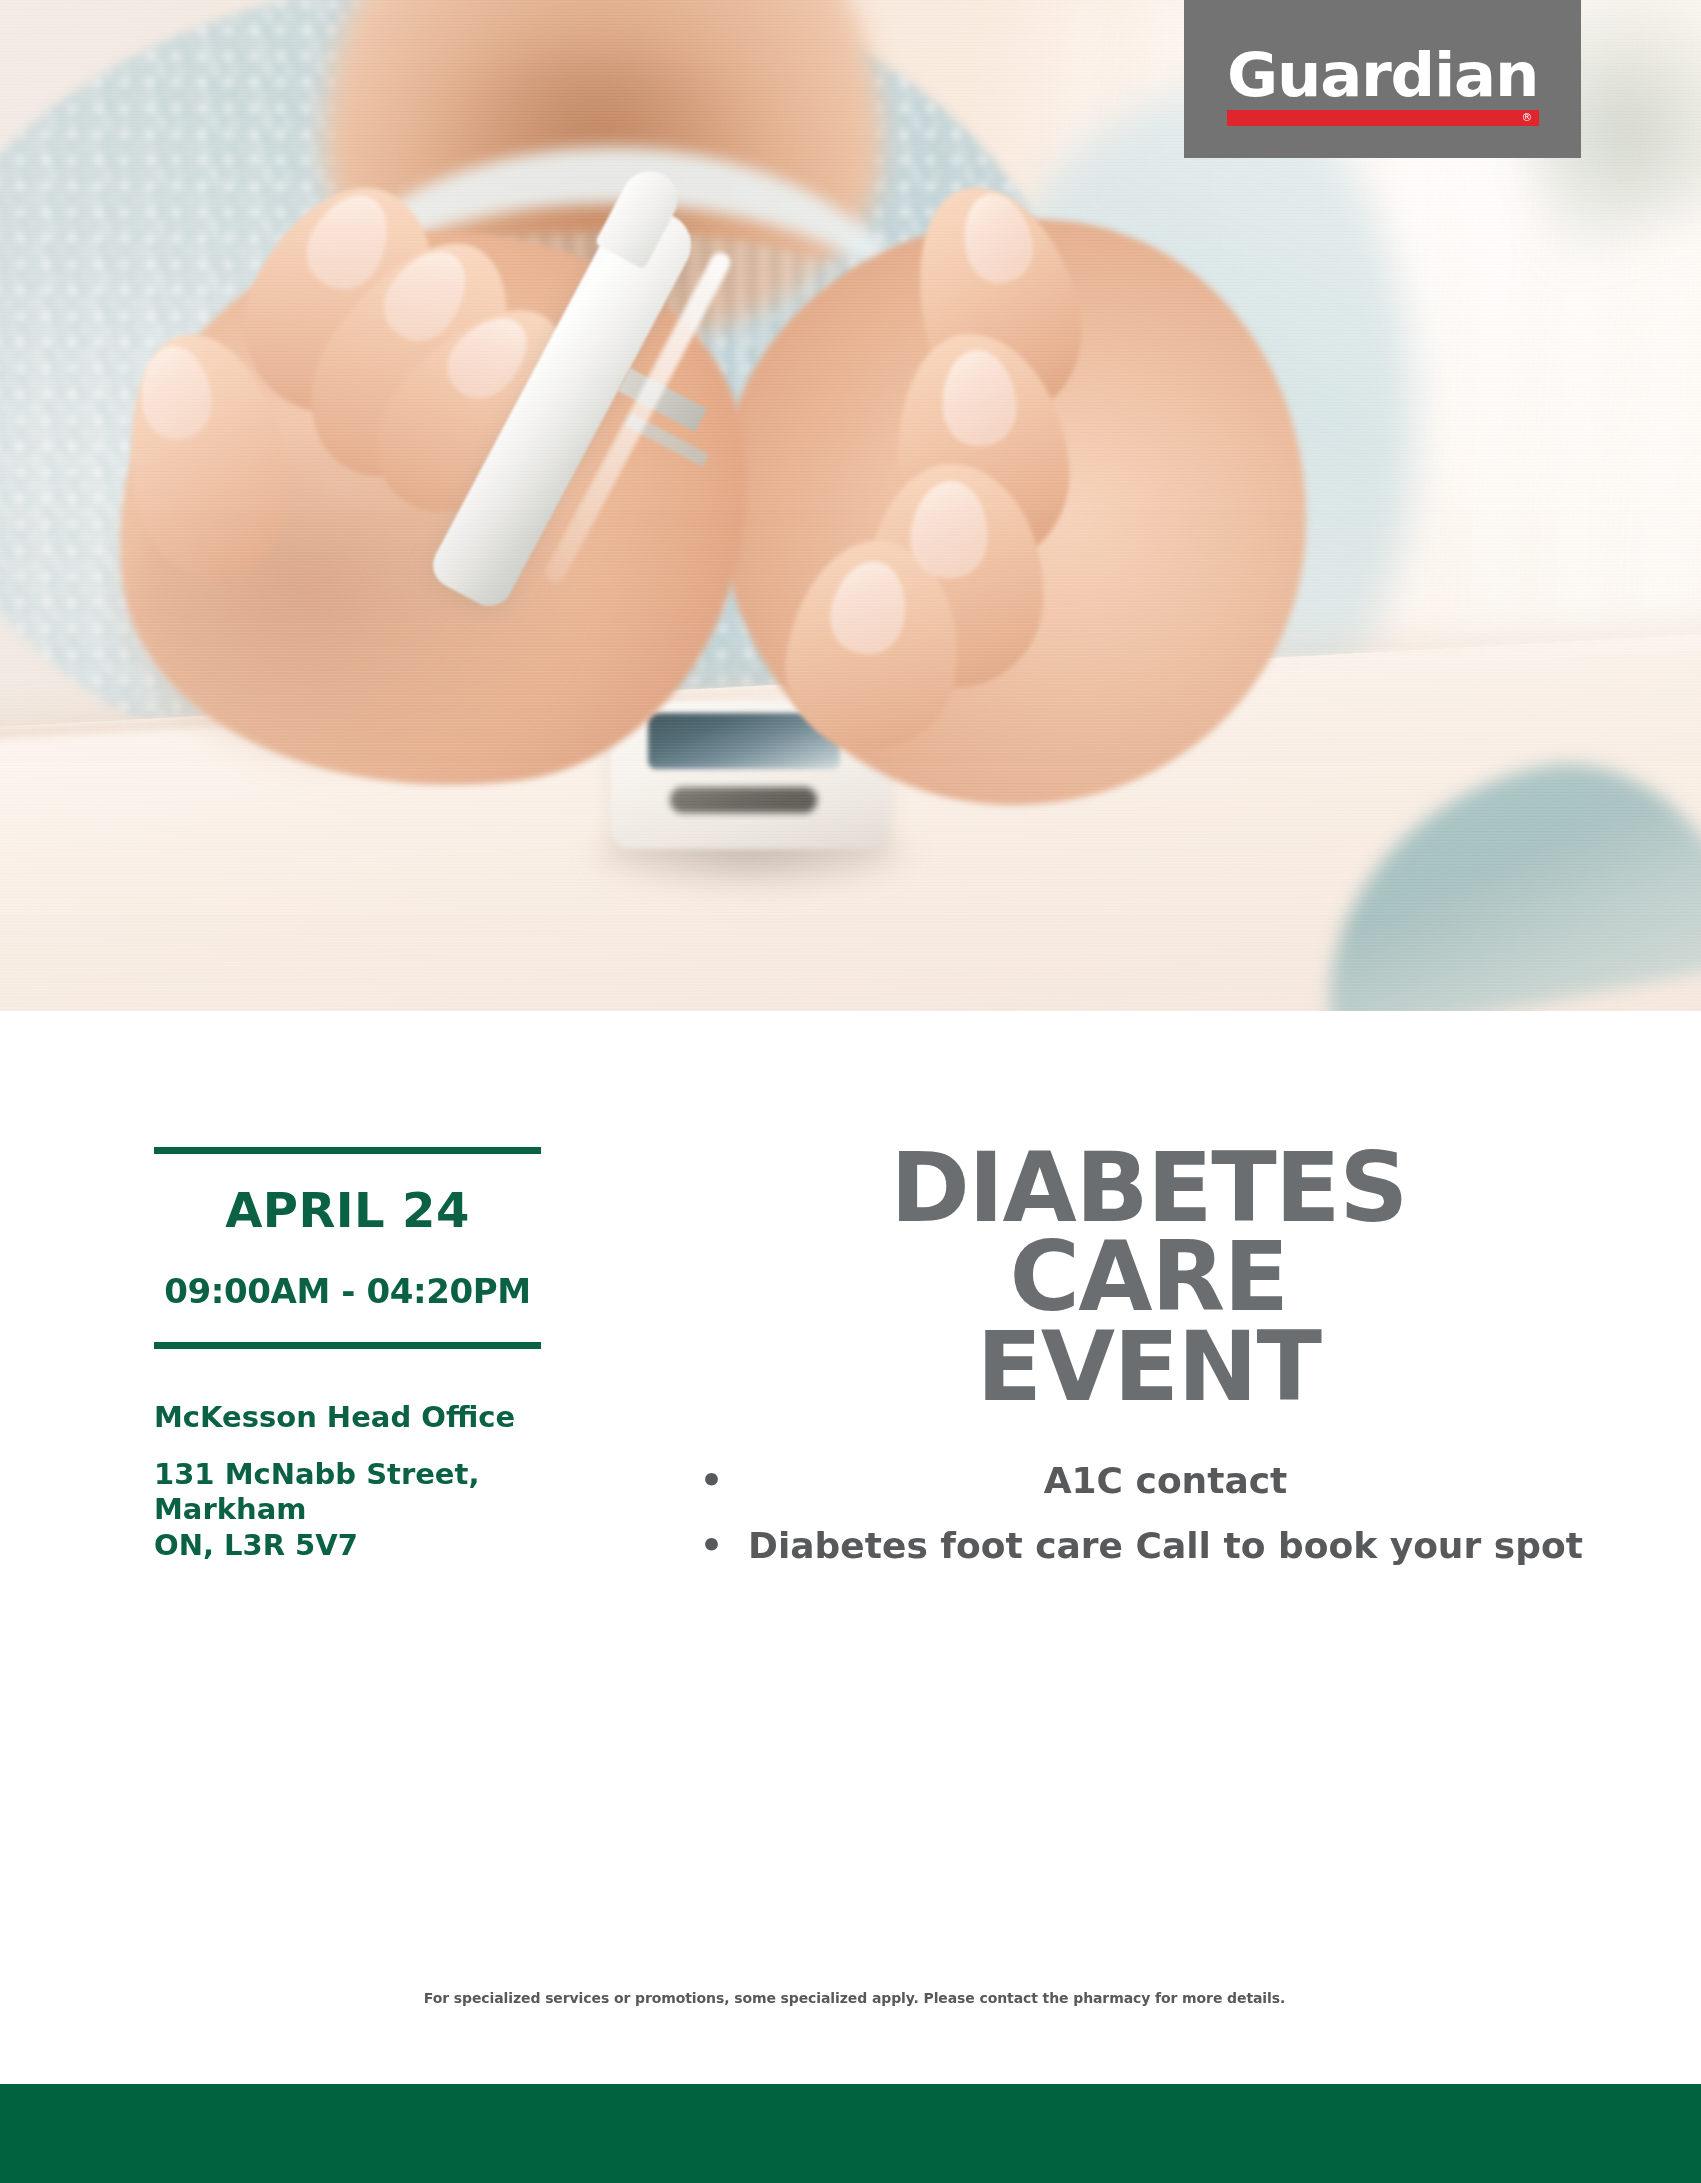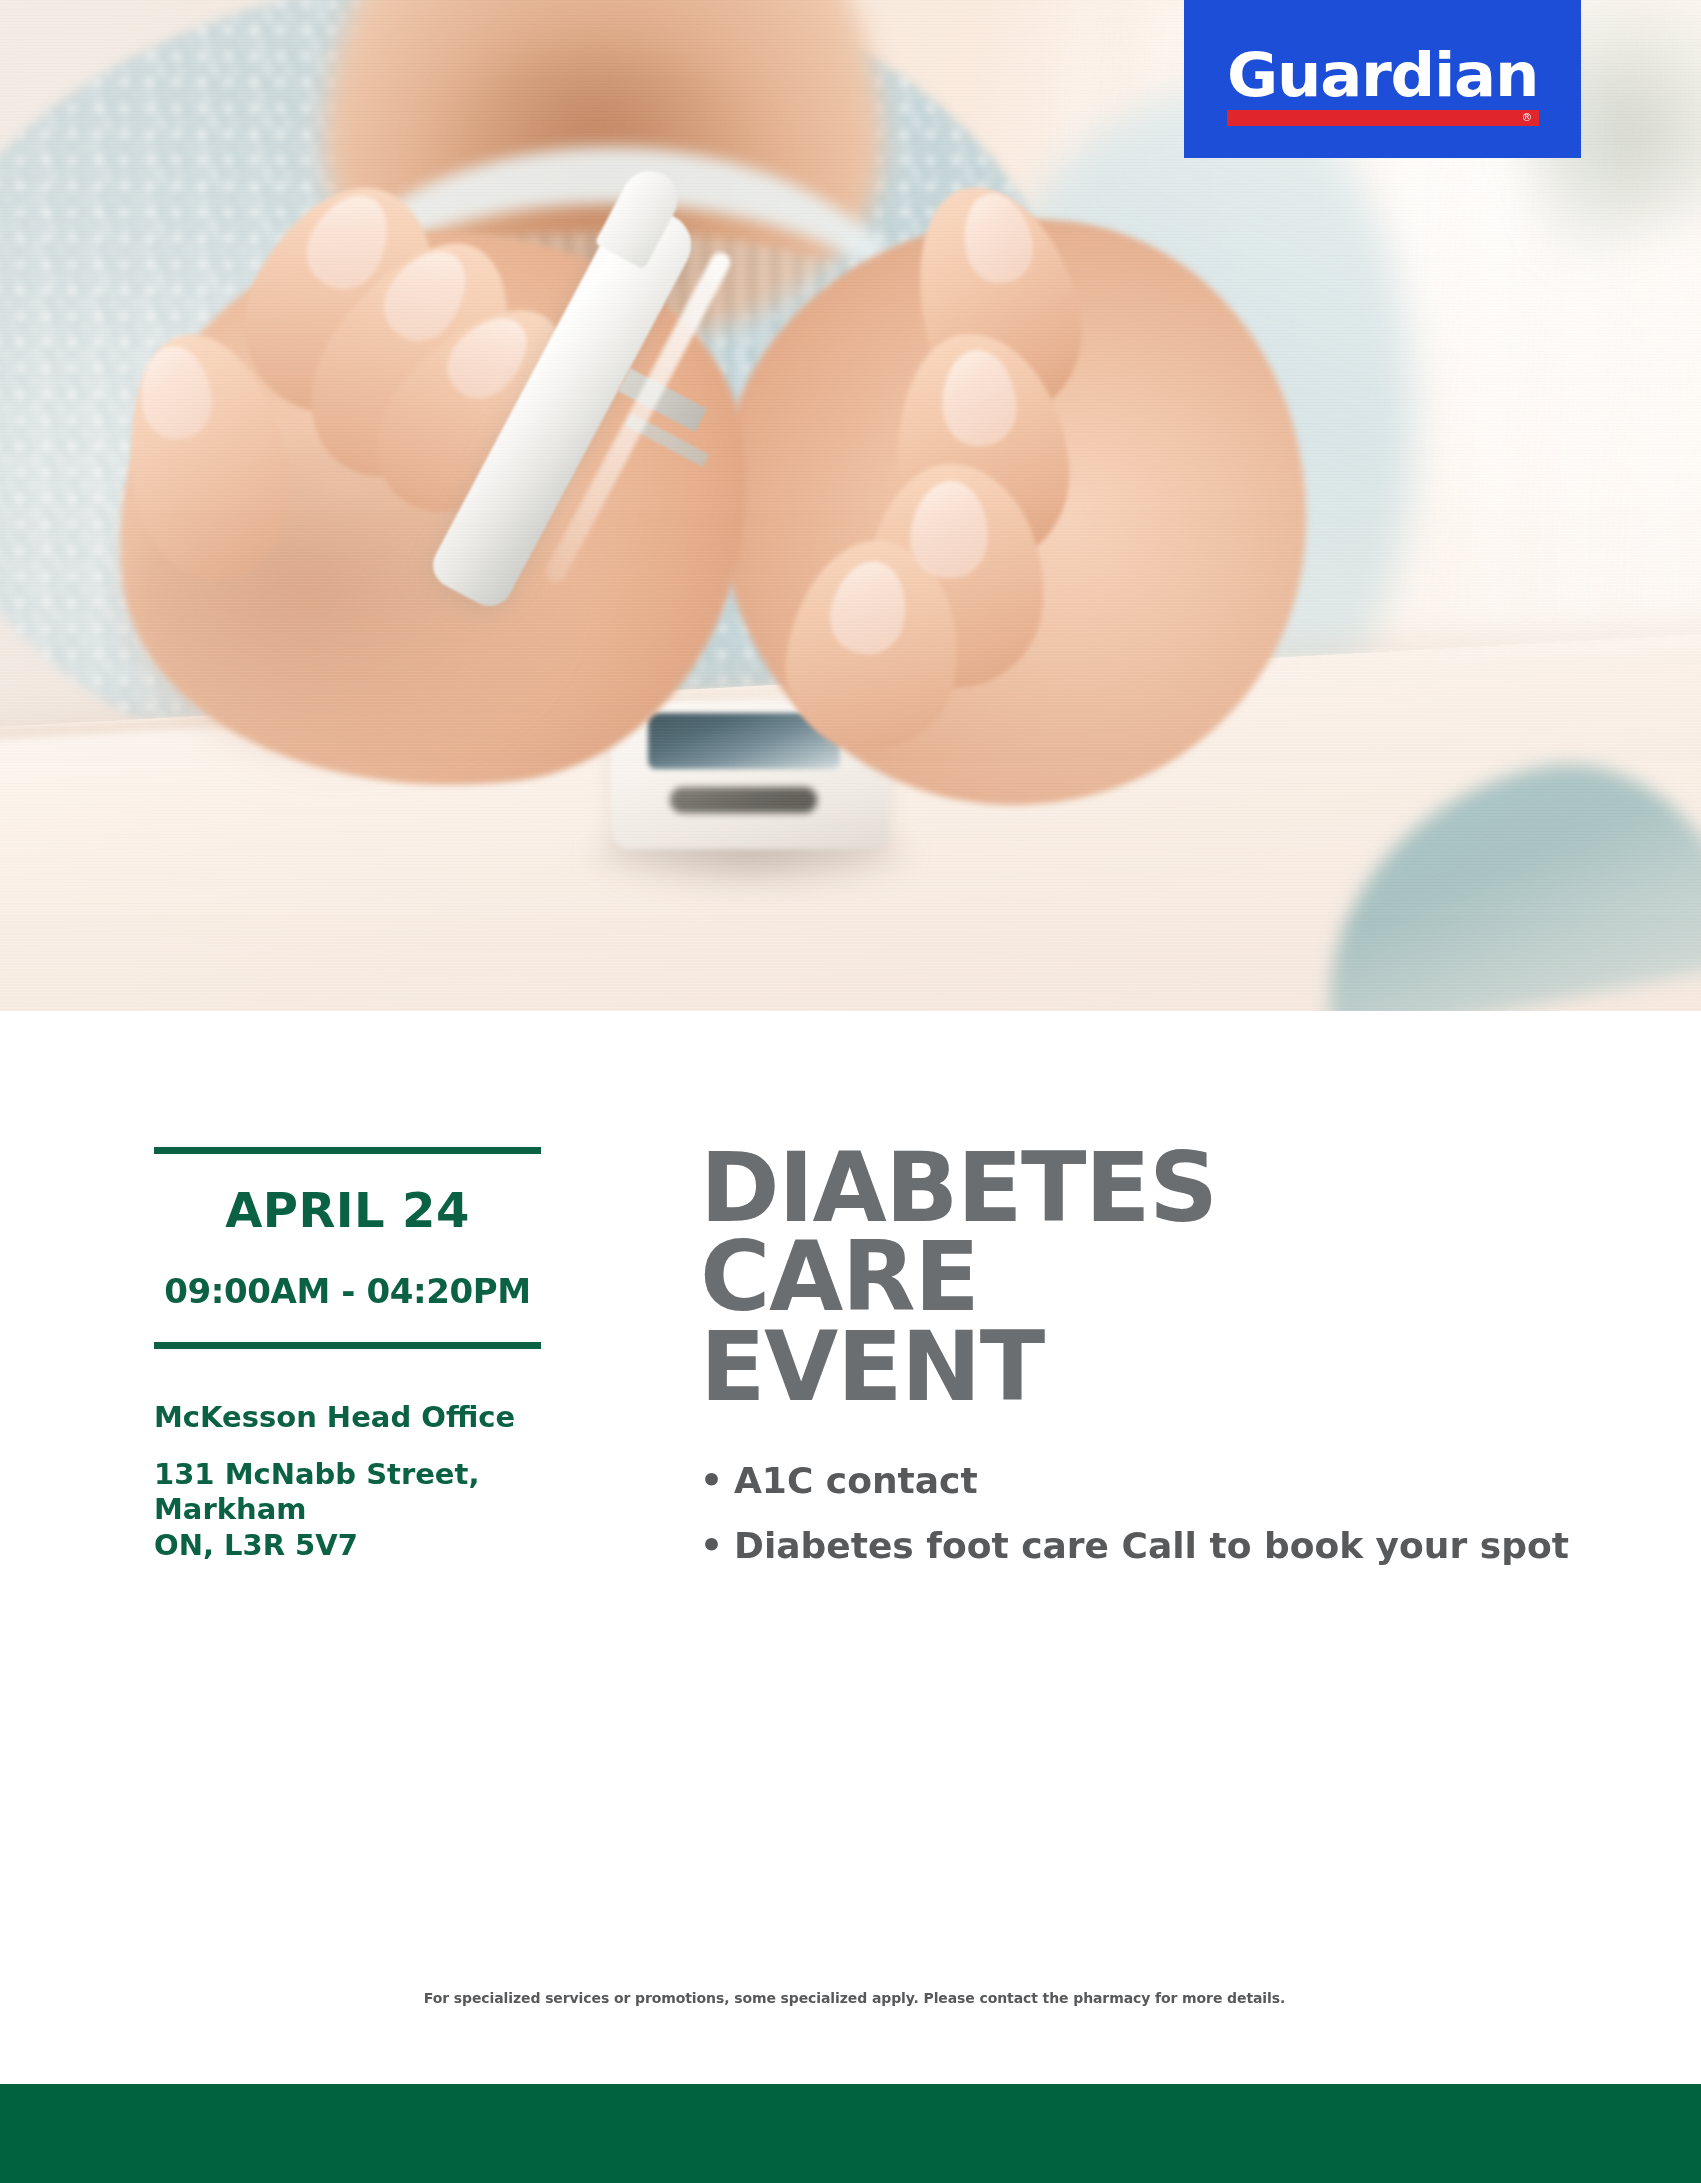--- a/index.html
+++ b/index.html
@@ -329,21 +329,21 @@
     background-image:
       repeating-linear-gradient(0deg, rgba(255,255,255,0.035) 0 0.8px, rgba(0,0,0,0.012) 0.8px 1.5px);
     pointer-events: none;
   }
 
   
   .logo-box {
     position: absolute;
     left: 1184px; top: 0;
     width: 397px; height: 158px;
-    background: #1d4ed8;
+    background: #737373;
     z-index: 30;
     display: flex;
     flex-direction: column;
     align-items: center;
     justify-content: center;
   }
   .logo-word {
     color: #ffffff;
     font-family: "DejaVu Sans", sans-serif;
     font-weight: 700;
@@ -435,20 +435,21 @@
     margin-top: 23px;
     white-space: pre-line;
   }
 
   
   .right-col {
     position: absolute;
     left: 696px;
     top: 133px;
     width: 897px;
+    text-align: center;
   }
   .title {
     color: #6b6e71;
     font-family: "DejaVu Sans", sans-serif;
     font-weight: 700;
     font-size: 96px;
     line-height: 0.93;
     letter-spacing: -1.5px;
     text-transform: uppercase;
     white-space: pre-line;

